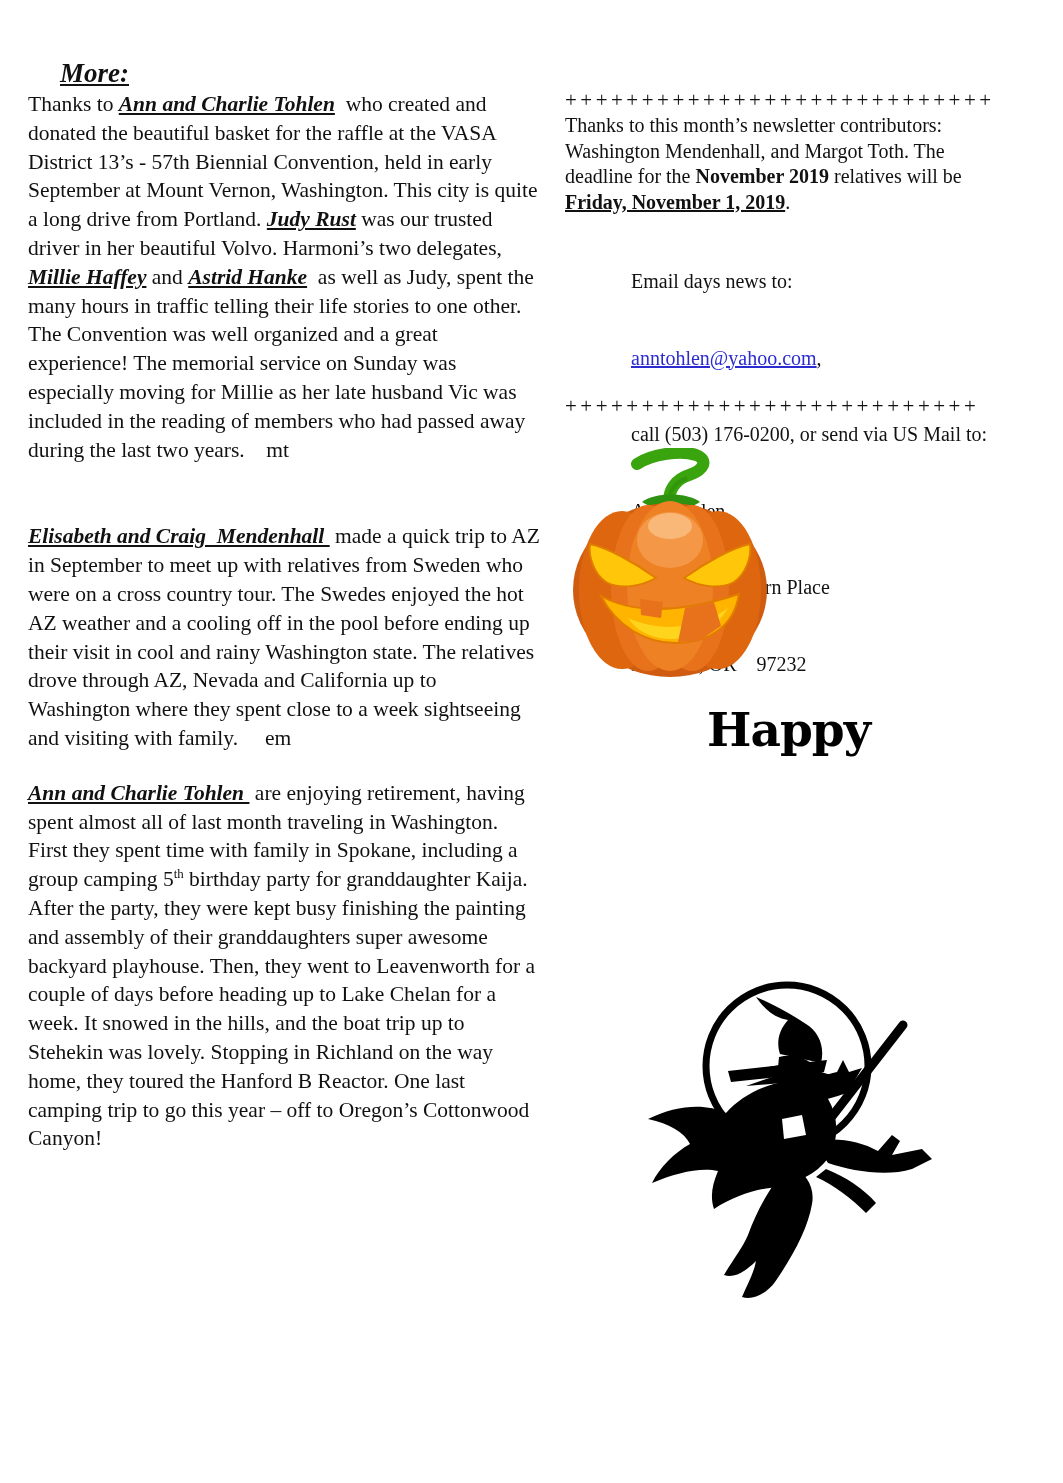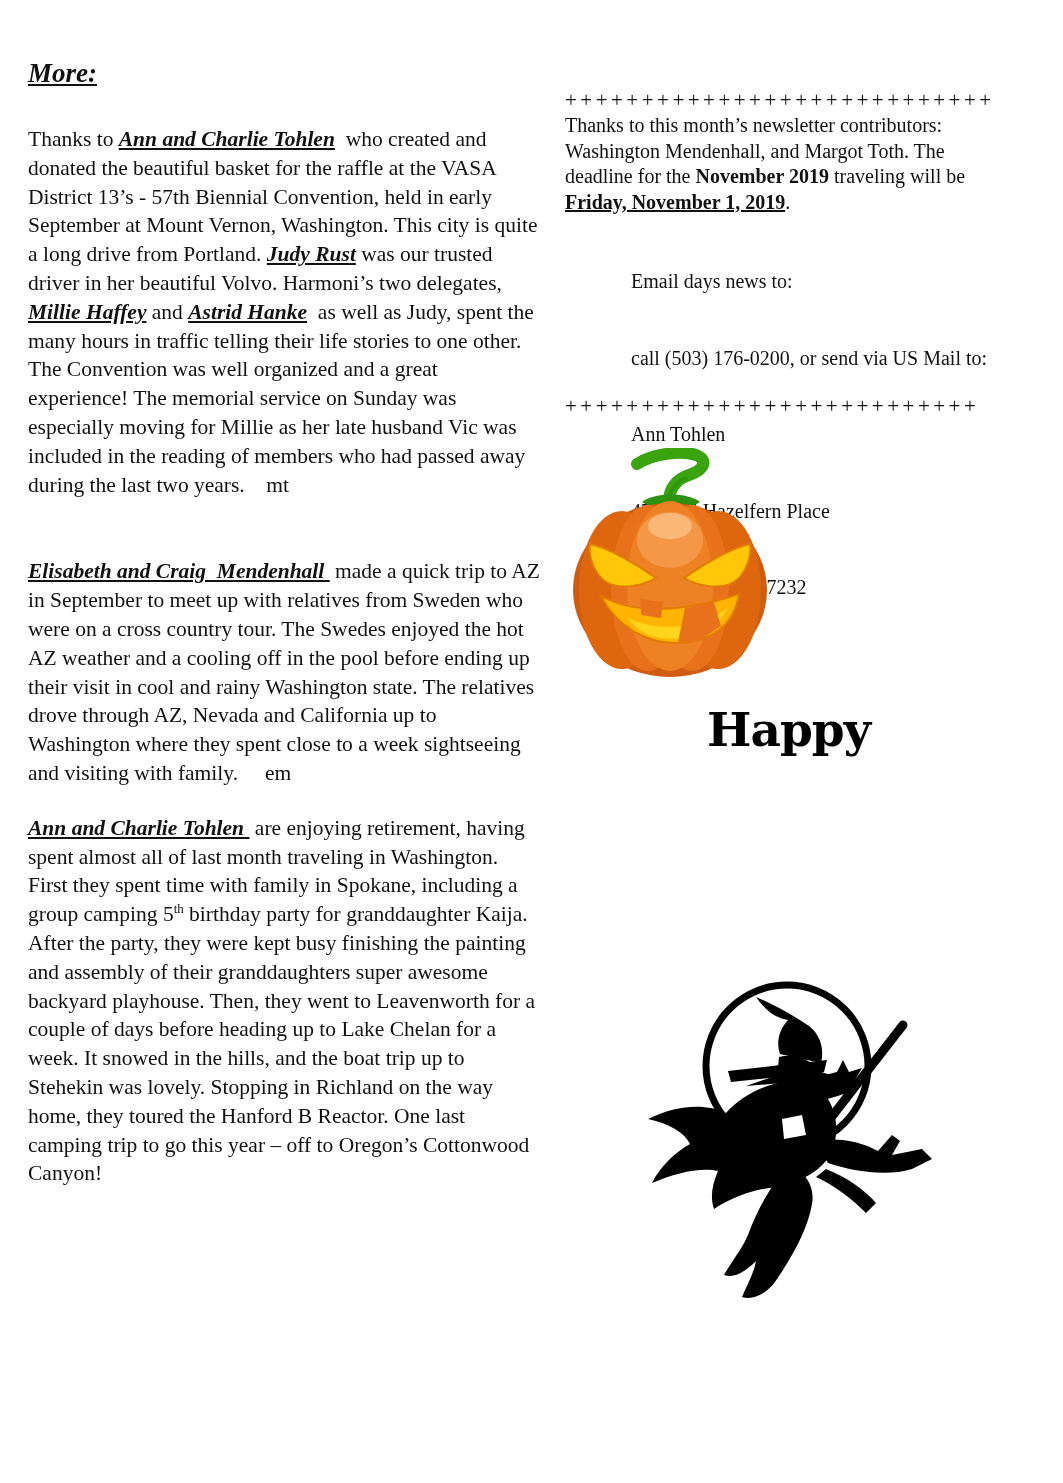--- a/index.html
+++ b/index.html
@@ -5,26 +5,27 @@
   html,body { margin:0; padding:0; background:#ffffff; }
   .page {
     position:relative; width:1063px; height:1483px; background:#ffffff;
     font-family:"Liberation Serif", serif; color:#111; overflow:hidden;
   }
   
   .left-col { position:absolute; left:28px; top:56px; width:514px; }
   .h-more {
     font-size:27px; line-height:34px; font-weight:bold; font-style:italic;
     text-decoration:underline;
+    margin-left:32px;
   }
   .h-around {
     font-size:29px; line-height:38px; font-weight:bold; font-style:italic;
     text-decoration:underline;
   }
-  .para { font-size:21.5px; line-height:28.8px; white-space:pre-wrap;margin-top:35px; }
+  .para { font-size:21.5px; line-height:28.8px; white-space:pre-wrap; }
   .para.gap-big { margin-top:58px; }
   .para.gap-small { margin-top:26px; }
   .r-normal { }
   .r-name { font-weight:bold; font-style:italic; text-decoration:underline; }
   .r-bold { font-weight:bold; }
   .r-boldu { font-weight:bold; text-decoration:underline; }
   .r-sup { vertical-align:super; font-size:0.6em; line-height:0; }
   
   .right-col { position:absolute; left:565px; top:88px; width:447px; font-size:20px; line-height:25.5px; }
   .sep { position:absolute; left:0; white-space:nowrap; font-size:21px; letter-spacing:3.5px; }
@@ -50,24 +51,25 @@
     <div class="h-more">More:</div>
     <div class="para"><span class="r-normal">Thanks to </span><span class="r-name">Ann and Charlie Tohlen</span><span class="r-normal">  who created and donated the beautiful basket for the raffle at the VASA District 13’s - 57th Biennial Convention, held in early September at Mount Vernon, Washington. This city is quite a long drive from Portland. </span><span class="r-name">Judy Rust</span><span class="r-normal"> was our trusted driver in her beautiful Volvo. Harmoni’s two delegates, </span><span class="r-name">Millie Haffey</span><span class="r-normal"> and </span><span class="r-name">Astrid Hanke</span><span class="r-normal">  as well as Judy, spent the many hours in traffic telling their life stories to one other. The Convention was well organized and a great experience! The memorial service on Sunday was especially moving for Millie as her late husband Vic was included in the reading of members who had passed away during the last two years.    mt</span></div>
     <div class="para gap-big"><span class="r-name">Elisabeth and Craig  Mendenhall </span><span class="r-normal"> made a quick trip to AZ in September to meet up with relatives from Sweden who were on a cross country tour. The Swedes enjoyed the hot AZ weather and a cooling off in the pool before ending up their visit in cool and rainy Washington state. The relatives drove through AZ, Nevada and California up to Washington where they spent close to a week sightseeing and visiting with family.     em</span></div>
     <div class="para gap-small"><span class="r-name">Ann and Charlie Tohlen </span><span class="r-normal"> are enjoying retirement, having spent almost all of last month traveling in Washington. First they spent time with family in Spokane, including a group camping 5</span><span class="r-sup">th</span><span class="r-normal"> birthday party for granddaughter Kaija. After the party, they were kept busy finishing the painting and assembly of their granddaughters super awesome backyard playhouse. Then, they went to Leavenworth for a couple of days before heading up to Lake Chelan for a week. It snowed in the hills, and the boat trip up to Stehekin was lovely. Stopping in Richland on the way home, they toured the Hanford B Reactor. One last camping trip to go this year – off to Oregon’s Cottonwood Canyon!</span></div>
   </div>
 
   <div class="right-col">
 
     <div class="sep sep-top">++++++++++++++++++++++++++++</div>
 
-    <div class="contrib"><span class="r-normal">Thanks to this month’s newsletter contributors: Washington Mendenhall, and Margot Toth. The deadline for the </span><span class="r-bold">November 2019</span><span class="r-normal"> traveling will be </span><span class="r-boldu">Friday, November 1, 2019</span><span class="r-normal">.</span></div>
+    <div class="contrib"><span class="r-normal">Thanks to this month’s newsletter contributors: Washington Mendenhall, and Margot Toth. The deadline for the </span><span class="r-bold">November 2019</span><span class="r-normal"> relatives will be </span><span class="r-boldu">Friday, November 1, 2019</span><span class="r-normal">.</span></div>
 
     <div class="contact">
       <div>Email days news to:</div>
+      <div><span class="email-link">anntohlen@yahoo.com</span><span>,</span></div>
       <div>call (503) 176-0200, or send via US Mail to:</div>
       <div>Ann Tohlen</div>
       <div>474  NE Hazelfern Place</div>
       <div>Portland, OR    97232</div>
     </div>
 
     <div class="sep sep-mid">+++++++++++++++++++++++++++</div>
 
     <div class="pumpkin-wrap">
       <svg width="205" height="232" viewBox="0 0 205 232" aria-hidden="true">

